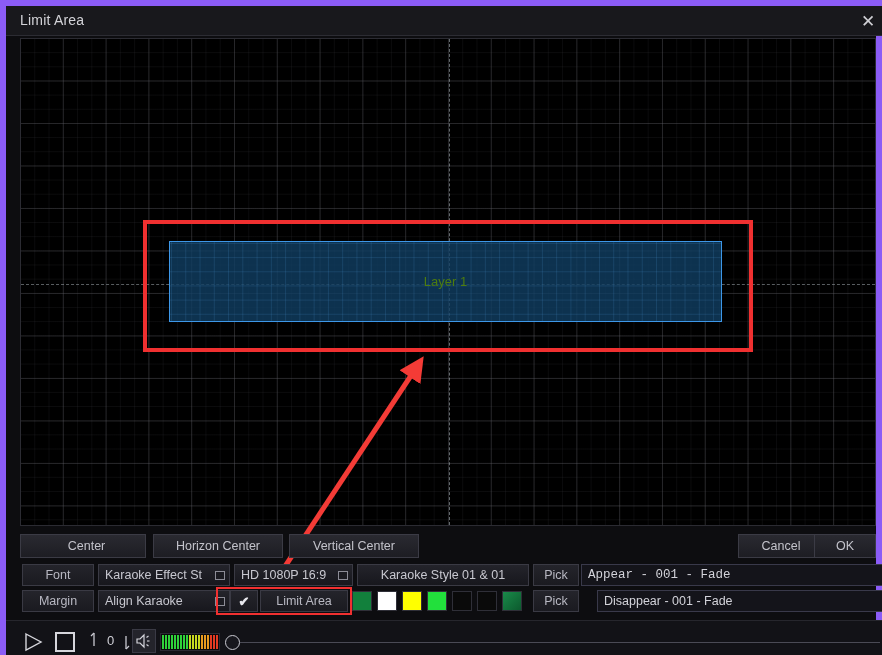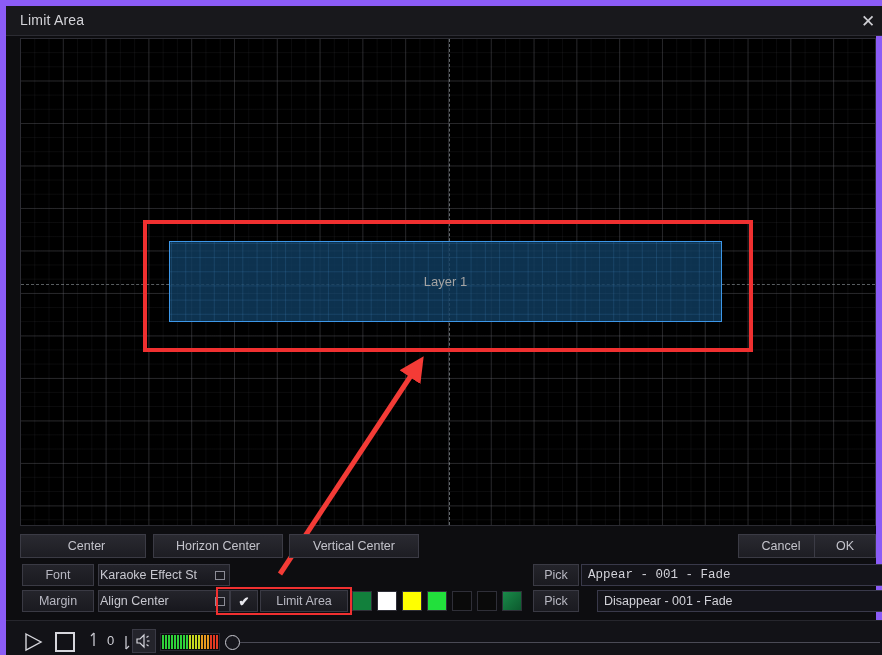--- a/index.html
+++ b/index.html
@@ -85,21 +85,21 @@
     position: absolute; left: 0; top: 0; right: 0; bottom: 0;
     background-image:
       linear-gradient(to right, rgba(70,140,200,0.20) 1px, transparent 1px),
       linear-gradient(to bottom, rgba(70,140,200,0.20) 1px, transparent 1px);
     background-size: 14.27px 14.16px;
     background-position: 1px 1px;
     pointer-events: none;
   }
   .layer-label {
     position: relative;
-    font-size: 13px; color: #a3a3a3;
+    font-size: 13px; color: #4d7c0f;
   }
 
   
   .arrow-svg {
     position: absolute; left: 0; top: 0;
     width: 882px; height: 655px;
     pointer-events: none;
   }
 
   
@@ -137,21 +137,21 @@
     background: linear-gradient(to bottom, #24242b, #1a1a20);
     color: #c8c8d0;
     font-size: 12.5px;
     display: flex; align-items: center;
     user-select: none;
   }
   .cell.lbl { justify-content: center; color: #b8b8c2; cursor: pointer; }
   .cell.field { justify-content: flex-start; padding-left: 6px;
                 background: #14141a; border: 1px solid #39394a; color: #d3d3da;
                 cursor: text; overflow: hidden; white-space: nowrap; }
-  .cell.combo { justify-content: flex-start; padding-left: 1px;
+  .cell.combo { justify-content: flex-start; padding-left: 6px;
                 background: linear-gradient(to bottom, #24242b,#17171d);
                 cursor: pointer; overflow: hidden; white-space: nowrap; }
   .cell.center { justify-content: center; padding-left: 0; }
 
   .dd {
     position: absolute; right: 4px; top: 6px;
     width: 10px; height: 9px;
     border: 1px solid #8c8c96;
     background: #1b1b21;
   }
@@ -265,28 +265,35 @@
     <div class="btn" id="btn-cancel">Cancel</div>
     <div class="btn" id="btn-ok">OK</div>
   </div>
 
   <div class="prop-row" id="row-font">
     <div class="cell lbl" id="font-label">Font</div>
     <div class="cell combo" id="font-combo">
       <span>Karaoke Effect St</span>
       <span class="dd"></span>
     </div>
+    <div class="cell combo" id="res-combo">
+      <span>HD 1080P 16:9</span>
+      <span class="dd"></span>
+    </div>
+    <div class="cell combo center" id="style-combo">
+      <span>Karaoke Style 01 &amp; 01</span>
+    </div>
     <div class="cell lbl" id="pick1-label">Pick</div>
     <div class="cell field" id="appear-field">Appear - 001 - Fade</div>
   </div>
 
   <div class="prop-row" id="row-margin">
     <div class="cell lbl" id="margin-label">Margin</div>
     <div class="cell combo" id="align-combo">
-      <span>Align Center</span>
+      <span>Align Karaoke</span>
       <span class="dd"></span>
     </div>
 
     <div id="limit-wrap"></div>
     <div class="cell lbl" id="limit-check">
       <span class="check">✔</span>
     </div>
     <div class="cell lbl" id="limit-label">Limit Area</div>
 
     <div class="swatches">

